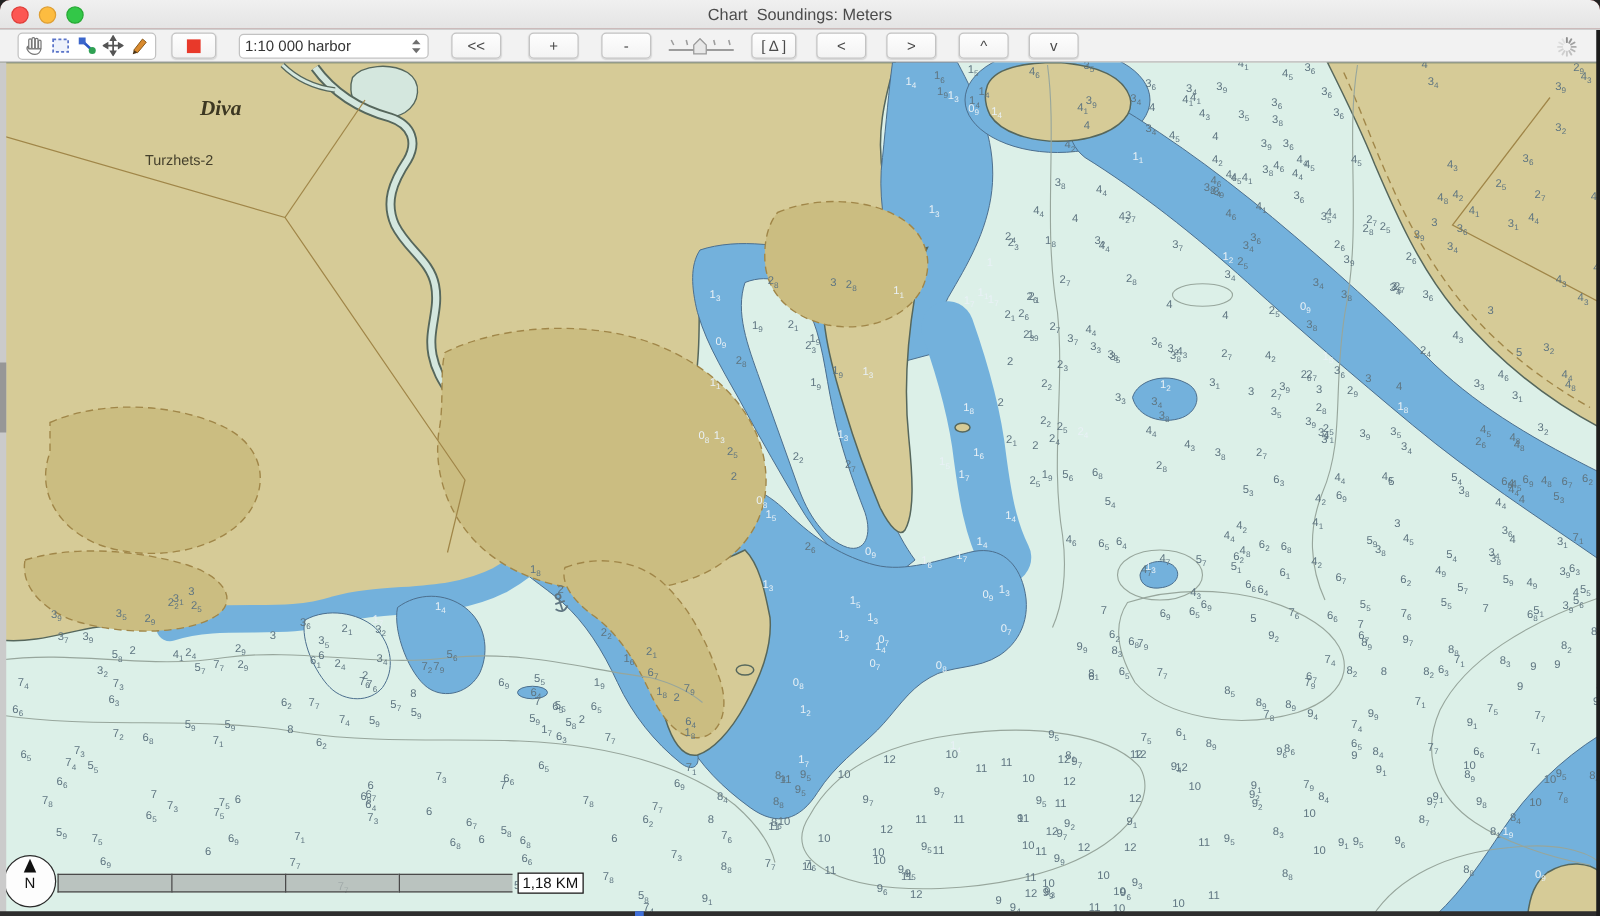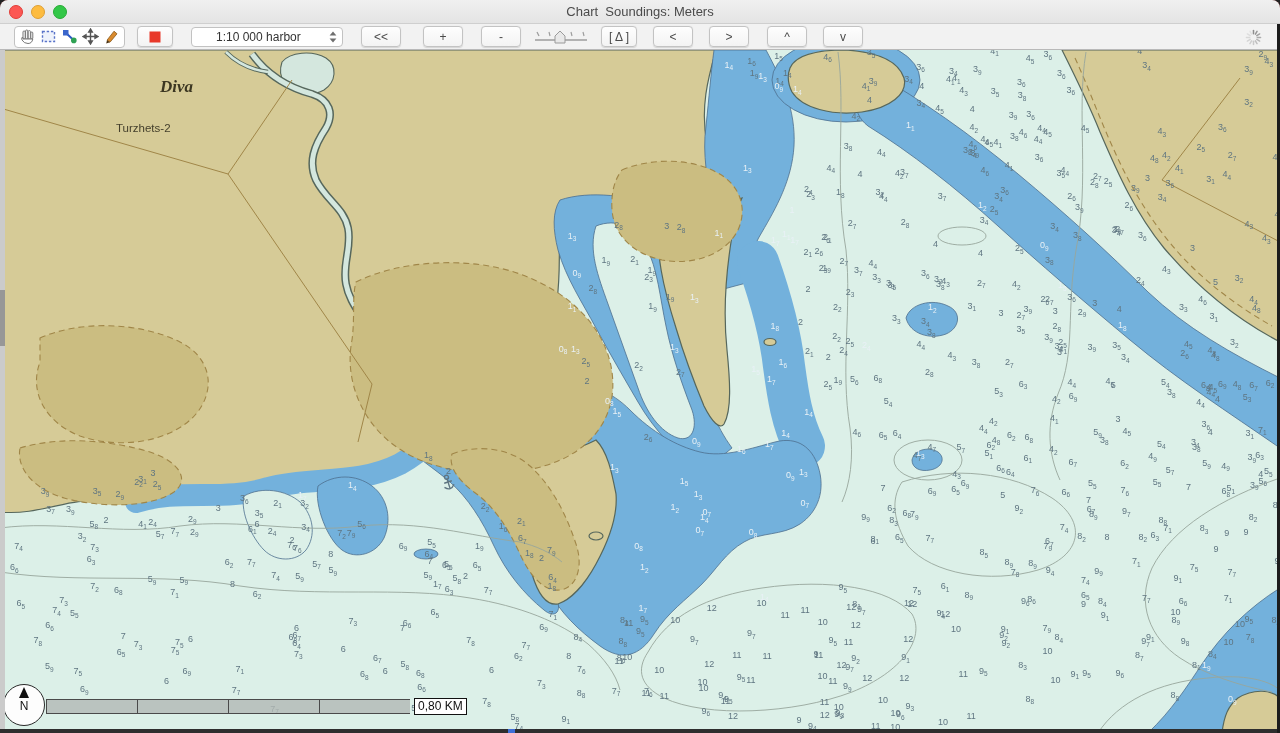--- a/index.html
+++ b/index.html
@@ -12,21 +12,21 @@
   .light.yellow{background:#fdbc40;border:0.5px solid #de9f34;}
   .light.green{background:#33c748;border:0.5px solid #27aa35;}
   .title{position:absolute;left:0;right:0;text-align:center;font-size:13px;color:#4b4b4b;white-space:pre;}
   
   .toolbar{position:absolute;top:24px;left:0;width:100%;height:26px;background:#f2f2f2;border-bottom:1px solid #b9b9b9;display:flex;align-items:center;gap:8px;padding-left:14px;box-sizing:border-box;}
   .toolgroup{display:flex;align-items:center;background:#fff;border:1px solid #c2c2c2;border-radius:4px;height:20px;padding:0 2px;}
   .toolcell{width:21px;height:18px;display:flex;align-items:center;justify-content:center;cursor:pointer;}
   .btn{height:19px;min-width:20px;padding:0 9px;display:flex;align-items:center;justify-content:center;background:linear-gradient(#fefefe,#f3f3f3);border:1px solid #c3c3c3;border-radius:4px;font-size:12px;color:#4a4a4a;box-shadow:0 0.5px 1px rgba(0,0,0,0.12);cursor:pointer;}
   .btn.sm{padding:0 7px;}
   .stopbtn{margin-left:4px;}
-  .dropdown{margin-left:10px;width:152px;height:20px;background:#fff;border:1px solid #c2c2c2;border-radius:4px;display:flex;align-items:center;font-size:12px;color:#333;padding:0 4px 0 24px;box-sizing:border-box;cursor:pointer;}
+  .dropdown{margin-left:10px;width:152px;height:20px;background:#fff;border:1px solid #c2c2c2;border-radius:4px;display:flex;align-items:center;font-size:12px;color:#333;padding:0 4px 0 4px;box-sizing:border-box;cursor:pointer;}
   .dropdown .ddlabel{flex:1;}
   .slider{width:56px;height:18px;position:relative;margin:0 4px;}
   .spinner{position:absolute;right:18px;top:29px;}
   
   .map{position:absolute;top:50px;left:0;width:1280px;height:683px;background:#dcf0e8;}
   .map svg{display:block;}
   .place-major{font-family:"Liberation Serif",serif;font-style:italic;font-weight:bold;font-size:17px;fill:#3c3722;}
   .place-minor{font-size:11.5px;fill:#45402c;}
   
   .scalebar{position:absolute;left:46px;top:698px;display:flex;align-items:center;}
@@ -943,21 +943,21 @@
   <div class="compass">
     <div class="needle"></div>
     <div class="nlabel">N</div>
   </div>
 
   <div class="scalebar">
     <div class="scaleseg"></div>
     <div class="scaleseg"></div>
     <div class="scaleseg"></div>
     <div class="scaleseg"></div>
-    <div class="scalelabel">0,80 KM</div>
+    <div class="scalelabel">1,18 KM</div>
   </div>
 
   <div class="vscroll">
       <div class="vthumb"></div>
     </div>
   <div class="hstrip"></div>
   <div class="htick"></div>
   <div class="redge"></div>
 </div>
 

